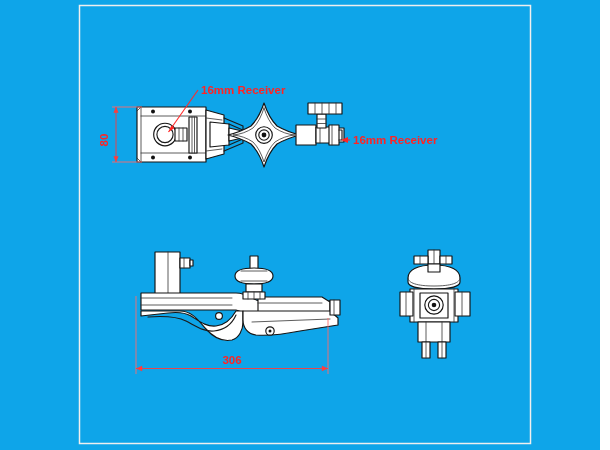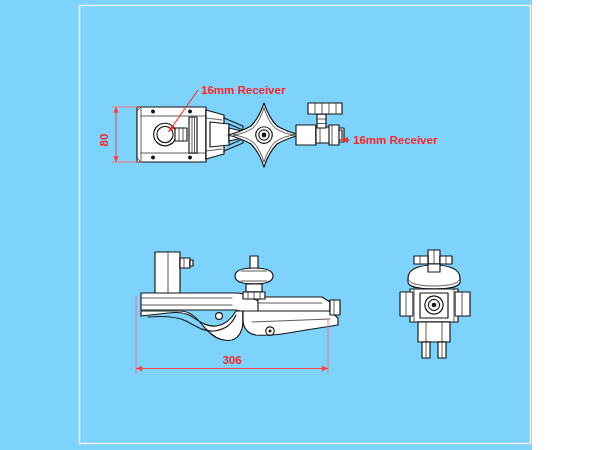--- a/index.html
+++ b/index.html
@@ -8,23 +8,23 @@
     background: #ffffff;
   }
   body {
     width: 610px;
     height: 450px;
     font-family: "Liberation Sans", sans-serif;
     overflow: hidden;
   }
   #canvas {
     position: relative;
-    width: 532px;
+    width: 600px;
     height: 450px;
-    background: #7dd3fc;
+    background: #0ea5e9;
   }
   #canvas svg {
     position: absolute;
     top: 0;
     left: 0;
     width: 610px;
     height: 450px;
   }
   .frame-border {
     fill: none;

